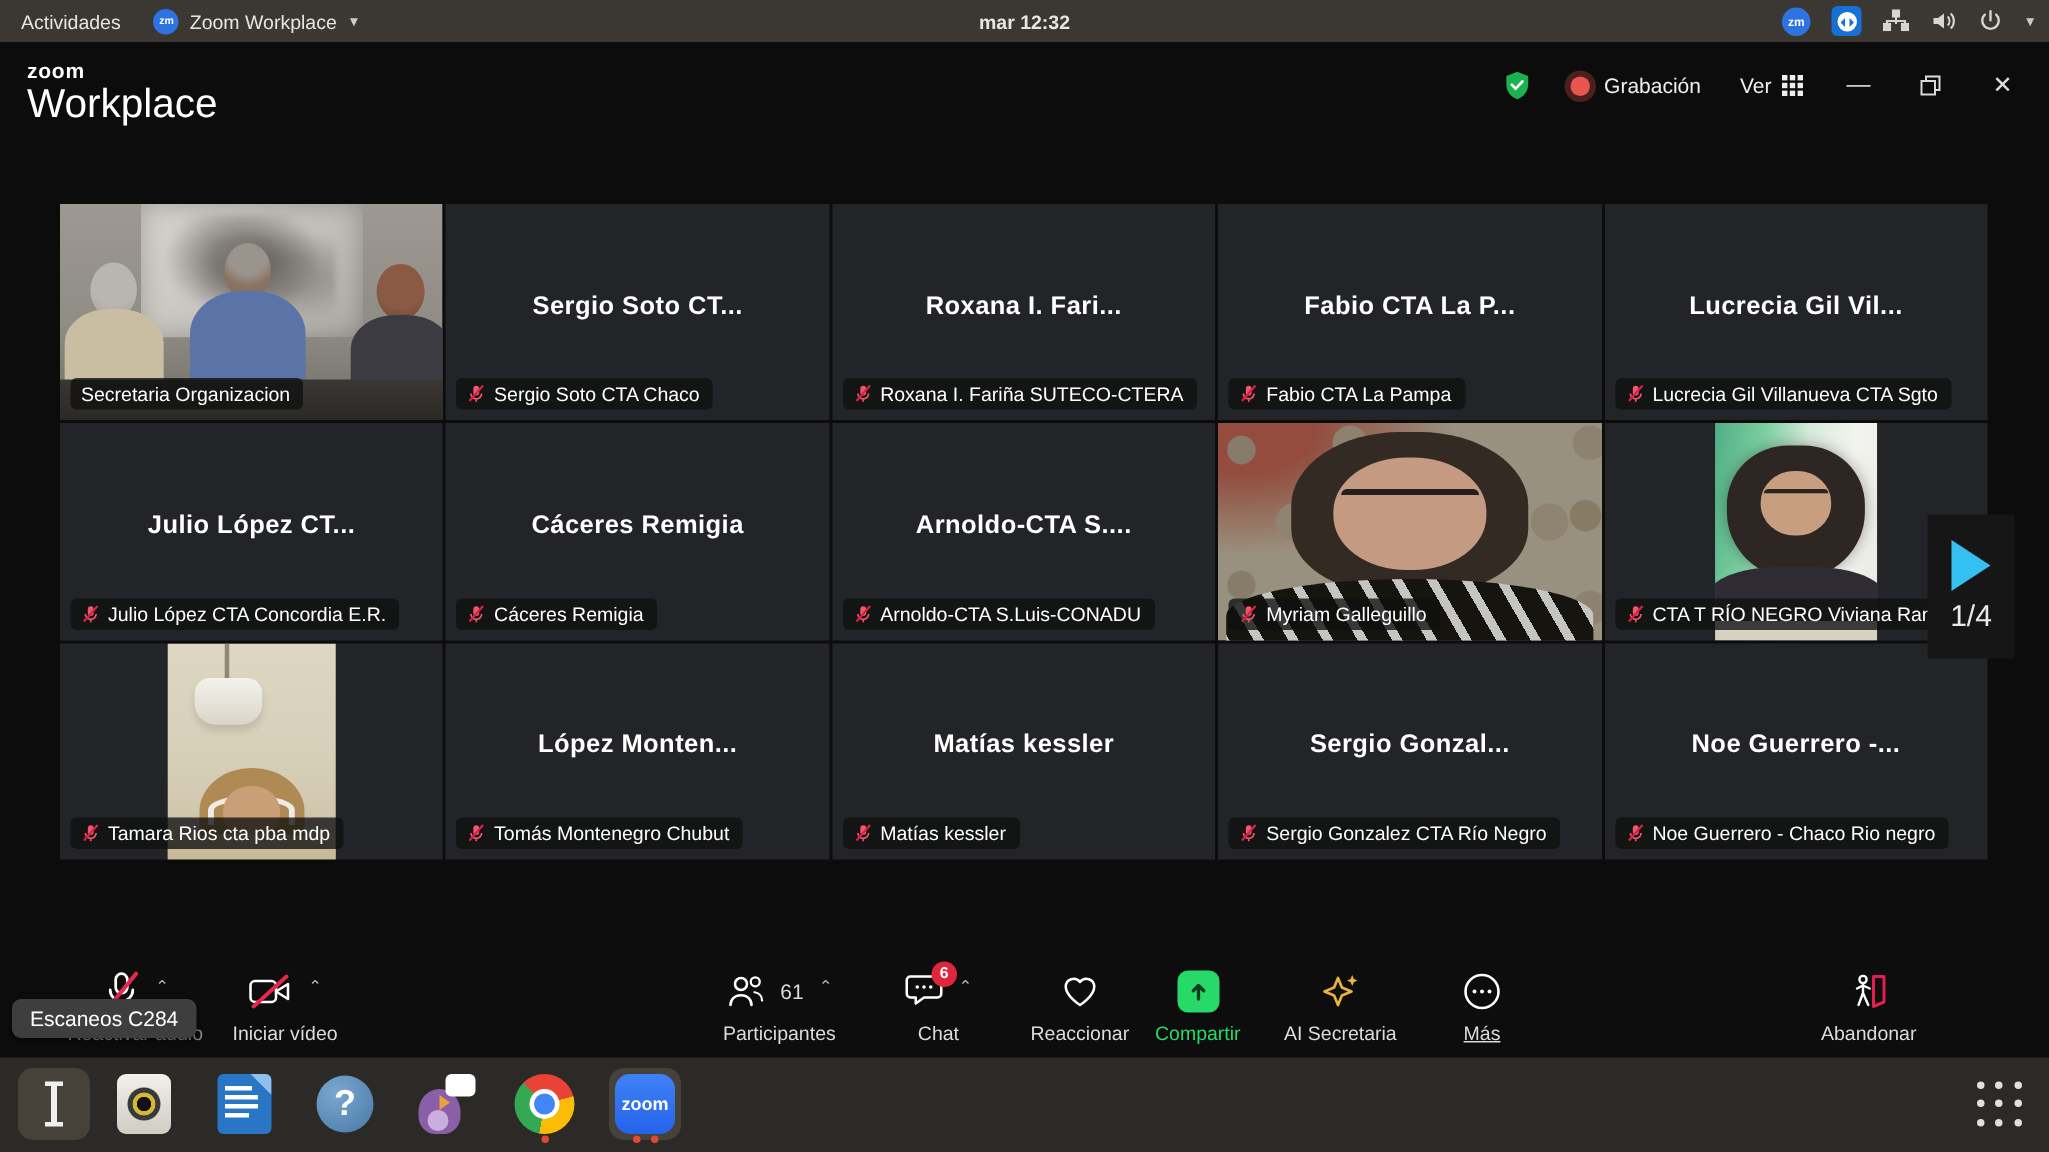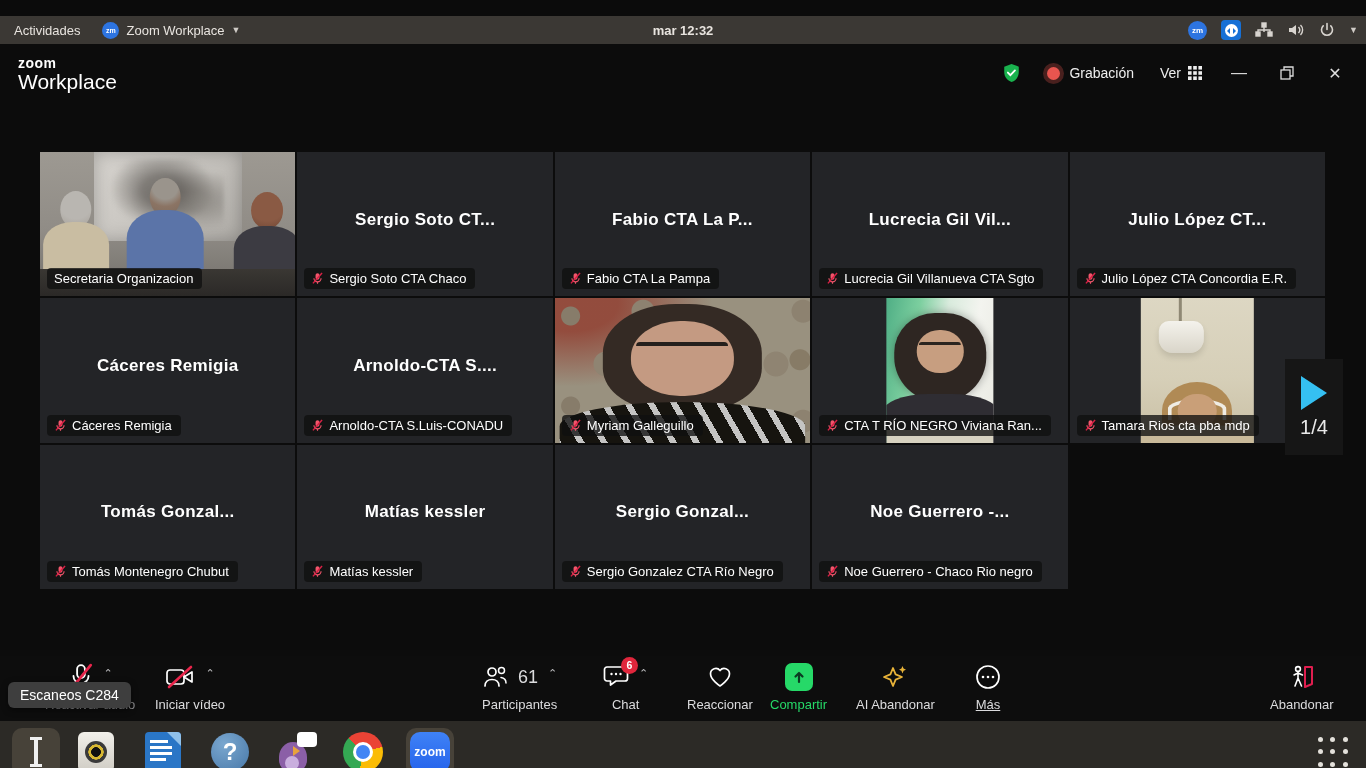--- a/index.html
+++ b/index.html
@@ -1,18 +1,18 @@
 <!DOCTYPE html>
 <html><head>
 <meta charset="utf-8">
 <style>
   * { margin:0; padding:0; box-sizing:border-box; }
   html,body { width:1366px; height:768px; overflow:hidden; background:#0b0b0b;
               font-family:"Liberation Sans","DejaVu Sans",sans-serif; }
-  #stage { position:relative; width:1366px; height:540px;margin-top:16px; }
+  #stage { position:relative; width:1366px; height:540px; }
 
   
   #topbar { position:absolute; left:0; top:0; width:1366px; height:28px;
             background:#3b3834; color:#e8e4df; font-size:13px; }
   .tb-left { position:absolute; left:0; top:0; height:28px; display:flex; align-items:center; gap:22px; padding-left:14px; }
   .tb-item { display:flex; align-items:center; gap:7px; height:28px; cursor:default; }
   .zoom-tray-dot { width:17px; height:17px; border-radius:50%; background:#2d74e0; color:#fff;
                    font-size:7px; font-weight:bold; display:flex; align-items:center; justify-content:center; }
   .caret-down { font-size:9px; color:#cfcbc6; }
   .tb-clock { position:absolute; left:50%; top:0; transform:translateX(-50%); height:28px;
@@ -23,21 +23,21 @@
   .tray-tv { width:20px; height:20px; border-radius:4px; background:#1670d6; display:flex; align-items:center; justify-content:center; }
   .tray-tv .c { width:13px; height:13px; border-radius:50%; background:#fff; position:relative; }
   .tray-tv .c:before, .tray-tv .c:after { content:""; position:absolute; top:4px; border:3px solid transparent; }
   .tray-tv .c:before { left:-1px; border-right-color:#1670d6; }
   .tray-tv .c:after  { right:-1px; border-left-color:#1670d6; }
 
   
   #zoomwin { position:absolute; left:0; top:28px; width:1366px; height:677px; background:#0c0c0c; }
   .logo { position:absolute; left:18px; top:12px; color:#fff; line-height:1.05; }
   .logo .l1 { font-size:14px; font-weight:bold; letter-spacing:.5px; }
-  .logo .l2 { font-size:21px; font-weight:500; }
+  .logo .l2 { font-size:27px; font-weight:500; }
   .win-right { position:absolute; right:20px; top:18px; display:flex; align-items:center; gap:26px; color:#eee; }
   .rec { display:flex; align-items:center; gap:9px; font-size:14px; }
   .rec-dot { width:13px; height:13px; border-radius:50%; background:#e8554f;
              box-shadow:0 0 0 4px rgba(232,85,79,.28); }
   .view-btn { display:flex; align-items:center; gap:7px; font-size:14px; }
   .winctl { font-size:16px; color:#ddd; display:flex; align-items:center; justify-content:center; width:22px; height:22px; }
 
   
   #grid { position:absolute; left:40px; top:108px; width:1285px; height:437px;
           display:grid; grid-template-columns:repeat(5,1fr); grid-template-rows:repeat(3,1fr); gap:2px; }
@@ -283,20 +283,31 @@
         <div class="pill">
           <svg width="13" height="13" viewBox="0 0 16 16">
               <rect x="5.6" y="1.4" width="4.8" height="8" rx="2.4" fill="#f2566b"></rect>
               <path d="M3.6 7.8a4.4 4.4 0 0 0 8.8 0M8 12.4v2.2" stroke="#f2566b" stroke-width="1.4" fill="none"></path>
               <path d="M2.4 14 13.6 1.2" stroke="#d92045" stroke-width="1.8"></path>
             </svg>
           <span>Sergio Soto CTA Chaco</span>
         </div>
       </div>
 
+      <div class="tile">
+        <div class="cname">Roxana I. Fari...</div>
+        <div class="pill">
+          <svg width="13" height="13" viewBox="0 0 16 16">
+              <rect x="5.6" y="1.4" width="4.8" height="8" rx="2.4" fill="#f2566b"></rect>
+              <path d="M3.6 7.8a4.4 4.4 0 0 0 8.8 0M8 12.4v2.2" stroke="#f2566b" stroke-width="1.4" fill="none"></path>
+              <path d="M2.4 14 13.6 1.2" stroke="#d92045" stroke-width="1.8"></path>
+            </svg>
+          <span>Roxana I. Fariña SUTECO-CTERA</span>
+        </div>
+      </div>
 
       <div class="tile">
         <div class="cname">Fabio CTA La P...</div>
         <div class="pill">
           <svg width="13" height="13" viewBox="0 0 16 16">
               <rect x="5.6" y="1.4" width="4.8" height="8" rx="2.4" fill="#f2566b"></rect>
               <path d="M3.6 7.8a4.4 4.4 0 0 0 8.8 0M8 12.4v2.2" stroke="#f2566b" stroke-width="1.4" fill="none"></path>
               <path d="M2.4 14 13.6 1.2" stroke="#d92045" stroke-width="1.8"></path>
             </svg>
           <span>Fabio CTA La Pampa</span>
@@ -399,21 +410,21 @@
           <svg width="13" height="13" viewBox="0 0 16 16">
               <rect x="5.6" y="1.4" width="4.8" height="8" rx="2.4" fill="#f2566b"></rect>
               <path d="M3.6 7.8a4.4 4.4 0 0 0 8.8 0M8 12.4v2.2" stroke="#f2566b" stroke-width="1.4" fill="none"></path>
               <path d="M2.4 14 13.6 1.2" stroke="#d92045" stroke-width="1.8"></path>
             </svg>
           <span>Tamara Rios cta pba mdp</span>
         </div>
       </div>
 
       <div class="tile">
-        <div class="cname">Tomás Gonzal...</div>
+        <div class="cname">López Monten...</div>
         <div class="pill">
           <svg width="13" height="13" viewBox="0 0 16 16">
               <rect x="5.6" y="1.4" width="4.8" height="8" rx="2.4" fill="#f2566b"></rect>
               <path d="M3.6 7.8a4.4 4.4 0 0 0 8.8 0M8 12.4v2.2" stroke="#f2566b" stroke-width="1.4" fill="none"></path>
               <path d="M2.4 14 13.6 1.2" stroke="#d92045" stroke-width="1.8"></path>
             </svg>
           <span>Tomás Montenegro Chubut</span>
         </div>
       </div>
 
@@ -488,21 +499,21 @@
     </div>
 
     <div class="tbtn" style="left:482px;">
       <div class="icon-row">
         <svg width="26" height="24" viewBox="0 0 26 24">
           <circle cx="10" cy="7" r="4" fill="none" stroke="#fff" stroke-width="1.7"></circle>
           <path d="M3 21c0-4 3-6.5 7-6.5s7 2.5 7 6.5" fill="none" stroke="#fff" stroke-width="1.7" stroke-linecap="round"></path>
           <circle cx="19.5" cy="5.5" r="3" fill="none" stroke="#fff" stroke-width="1.5"></circle>
           <path d="M19 12.5c3 .4 5 2.5 5 5.5" fill="none" stroke="#fff" stroke-width="1.5" stroke-linecap="round"></path>
         </svg>
-        <span style="font-size:18px;">61</span>
+        <span style="font-size:14px;">61</span>
         <span class="chev">⌃</span>
       </div>
       <span>Participantes</span>
     </div>
 
     <div class="tbtn" style="left:603px;">
       <div class="icon-row">
         <span style="position:relative; display:inline-block;">
           <svg width="26" height="24" viewBox="0 0 26 24">
             <path d="M4 3h18a2.5 2.5 0 0 1 2.5 2.5v9A2.5 2.5 0 0 1 22 17h-9l-5.5 4v-4H4a2.5 2.5 0 0 1-2.5-2.5v-9A2.5 2.5 0 0 1 4 3z" fill="none" stroke="#fff" stroke-width="1.7" stroke-linejoin="round"></path>
@@ -537,36 +548,36 @@
       <span class="share-label">Compartir</span>
     </div>
 
     <div class="tbtn" style="left:856px;">
       <div class="icon-row">
         <svg width="28" height="26" viewBox="0 0 28 26">
           <path d="M12 4 14.6 10.4 21 13l-6.4 2.6L12 22l-2.6-6.4L3 13l6.4-2.6L12 4z" fill="none" stroke="#e8b339" stroke-width="1.8" stroke-linejoin="round"></path>
           <path d="M21.5 2 22.6 4.6 25 5.7l-2.4 1.1-1.1 2.6-1.1-2.6L18 5.7l2.4-1.1L21.5 2z" fill="#e8b339"></path>
         </svg>
       </div>
-      <span>AI Abandonar</span>
+      <span>AI Secretaria</span>
     </div>
 
     <div class="tbtn" style="left:975px;text-decoration:underline;">
       <div class="icon-row">
         <svg width="26" height="26" viewBox="0 0 26 26">
           <circle cx="13" cy="13" r="11" fill="none" stroke="#fff" stroke-width="1.7"></circle>
           <circle cx="8" cy="13" r="1.3" fill="#fff"></circle>
             <circle cx="13" cy="13" r="1.3" fill="#fff"></circle>
             <circle cx="18" cy="13" r="1.3" fill="#fff"></circle>
         </svg>
       </div>
       <span>Más</span>
     </div>
 
-    <div class="tbtn" style="left:1270px;">
+    <div class="tbtn" style="left:1214px;">
       <div class="icon-row">
         <svg width="28" height="26" viewBox="0 0 28 26">
           <circle cx="10" cy="5" r="2.4" fill="none" stroke="#fff" stroke-width="1.6"></circle>
           <path d="M10 8v6l-3 8M10 14l3.5 8M6 11l4-2 4.5 2" fill="none" stroke="#fff" stroke-width="1.6" stroke-linecap="round" stroke-linejoin="round"></path>
           <path d="M17 3h7v17l-7 3V3z" fill="none" stroke="#e01e4f" stroke-width="2" stroke-linejoin="round"></path>
         </svg>
       </div>
       <span>Abandonar</span>
     </div>
   </div>

